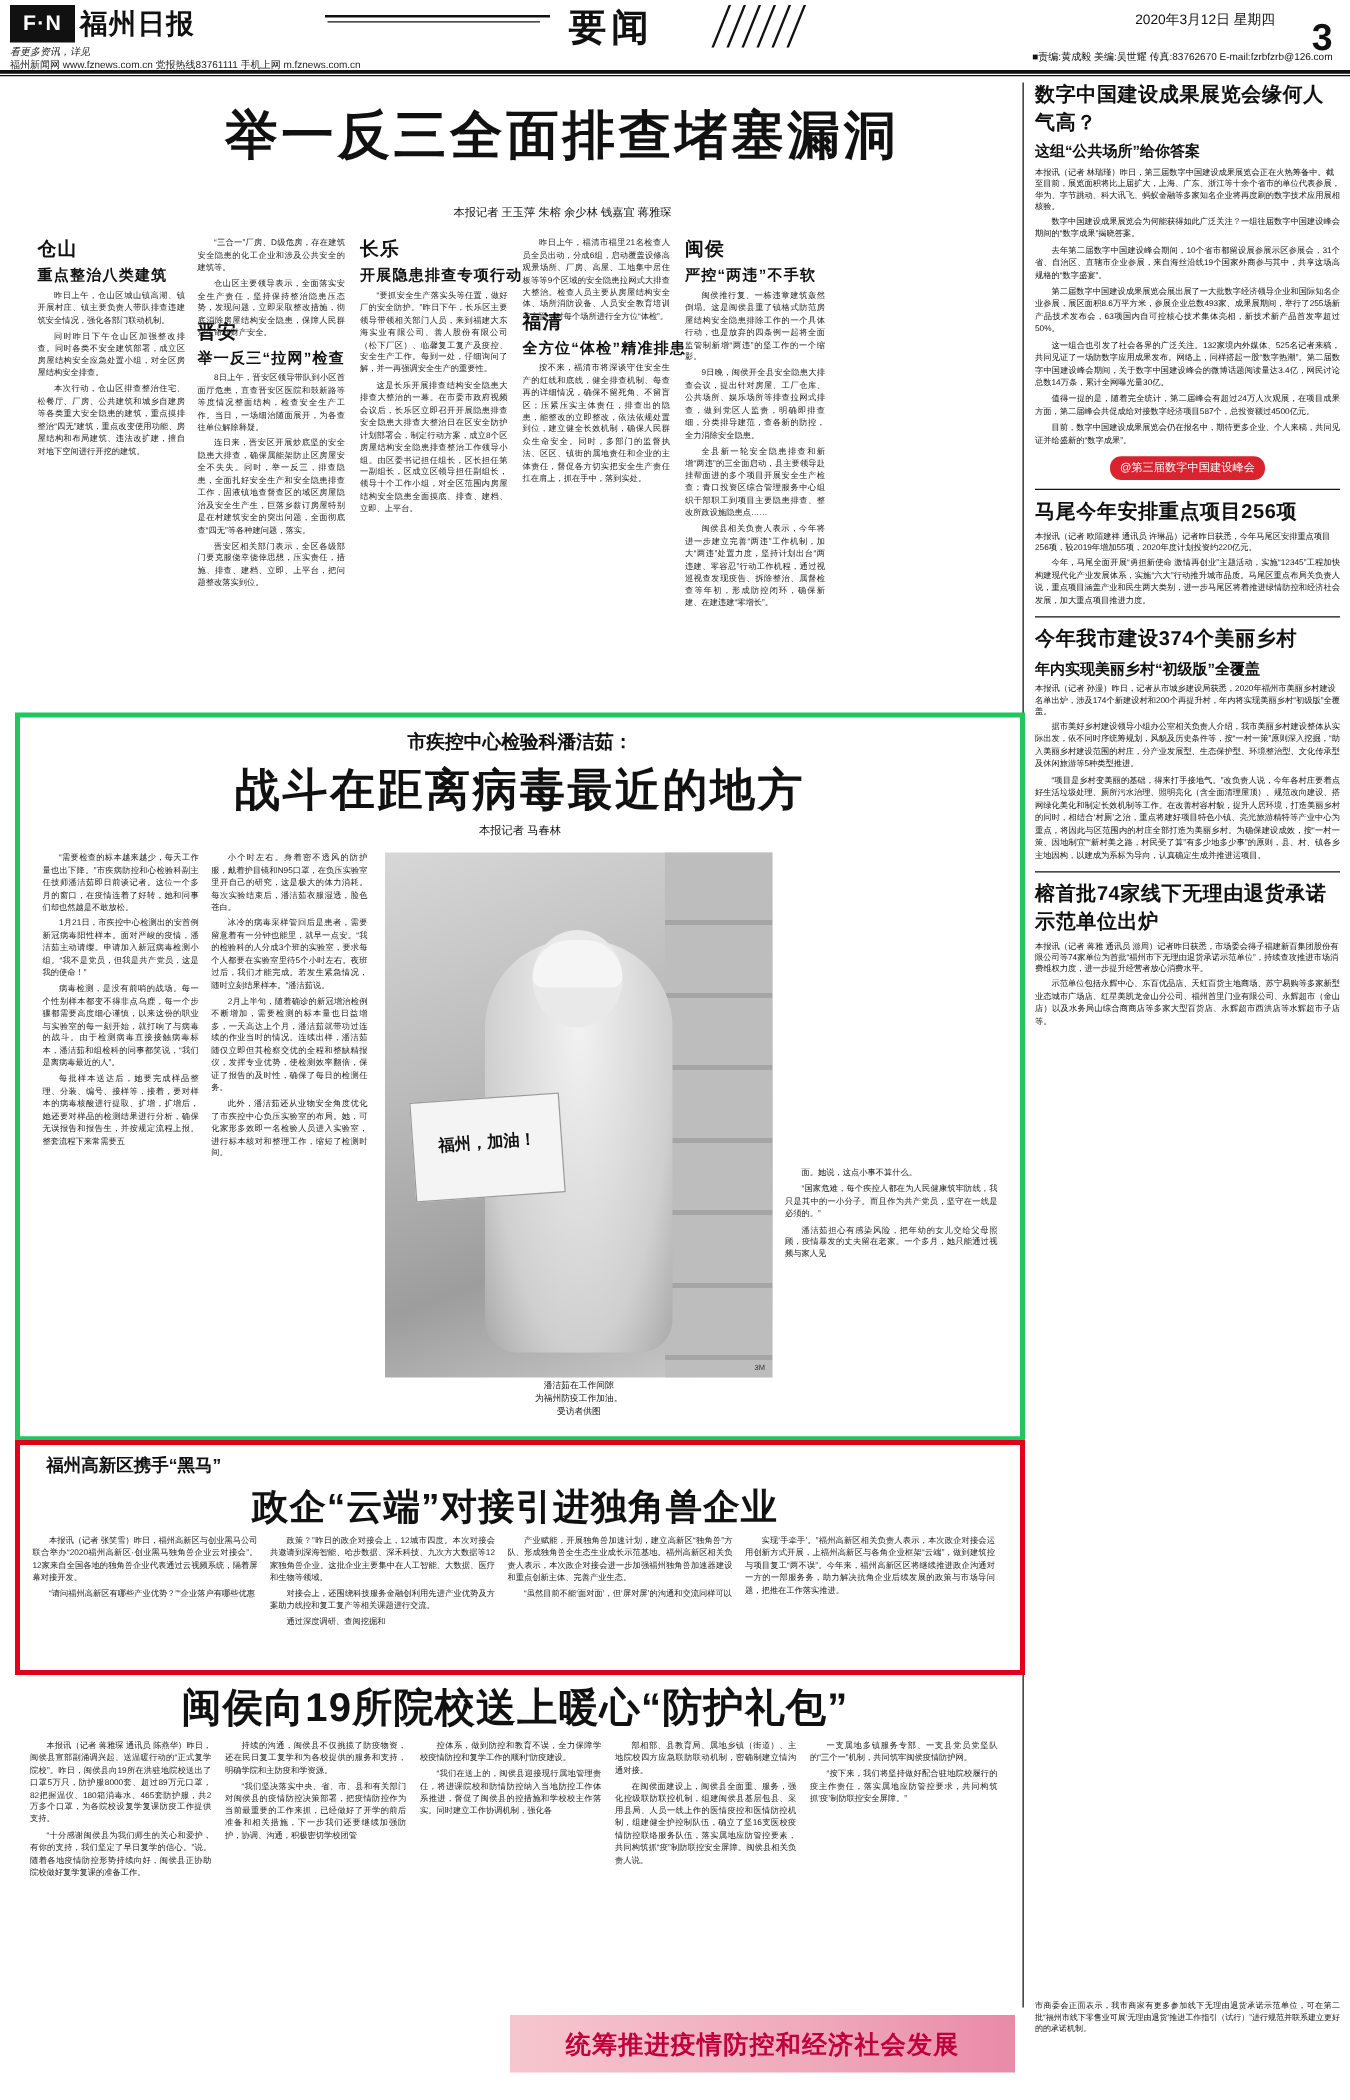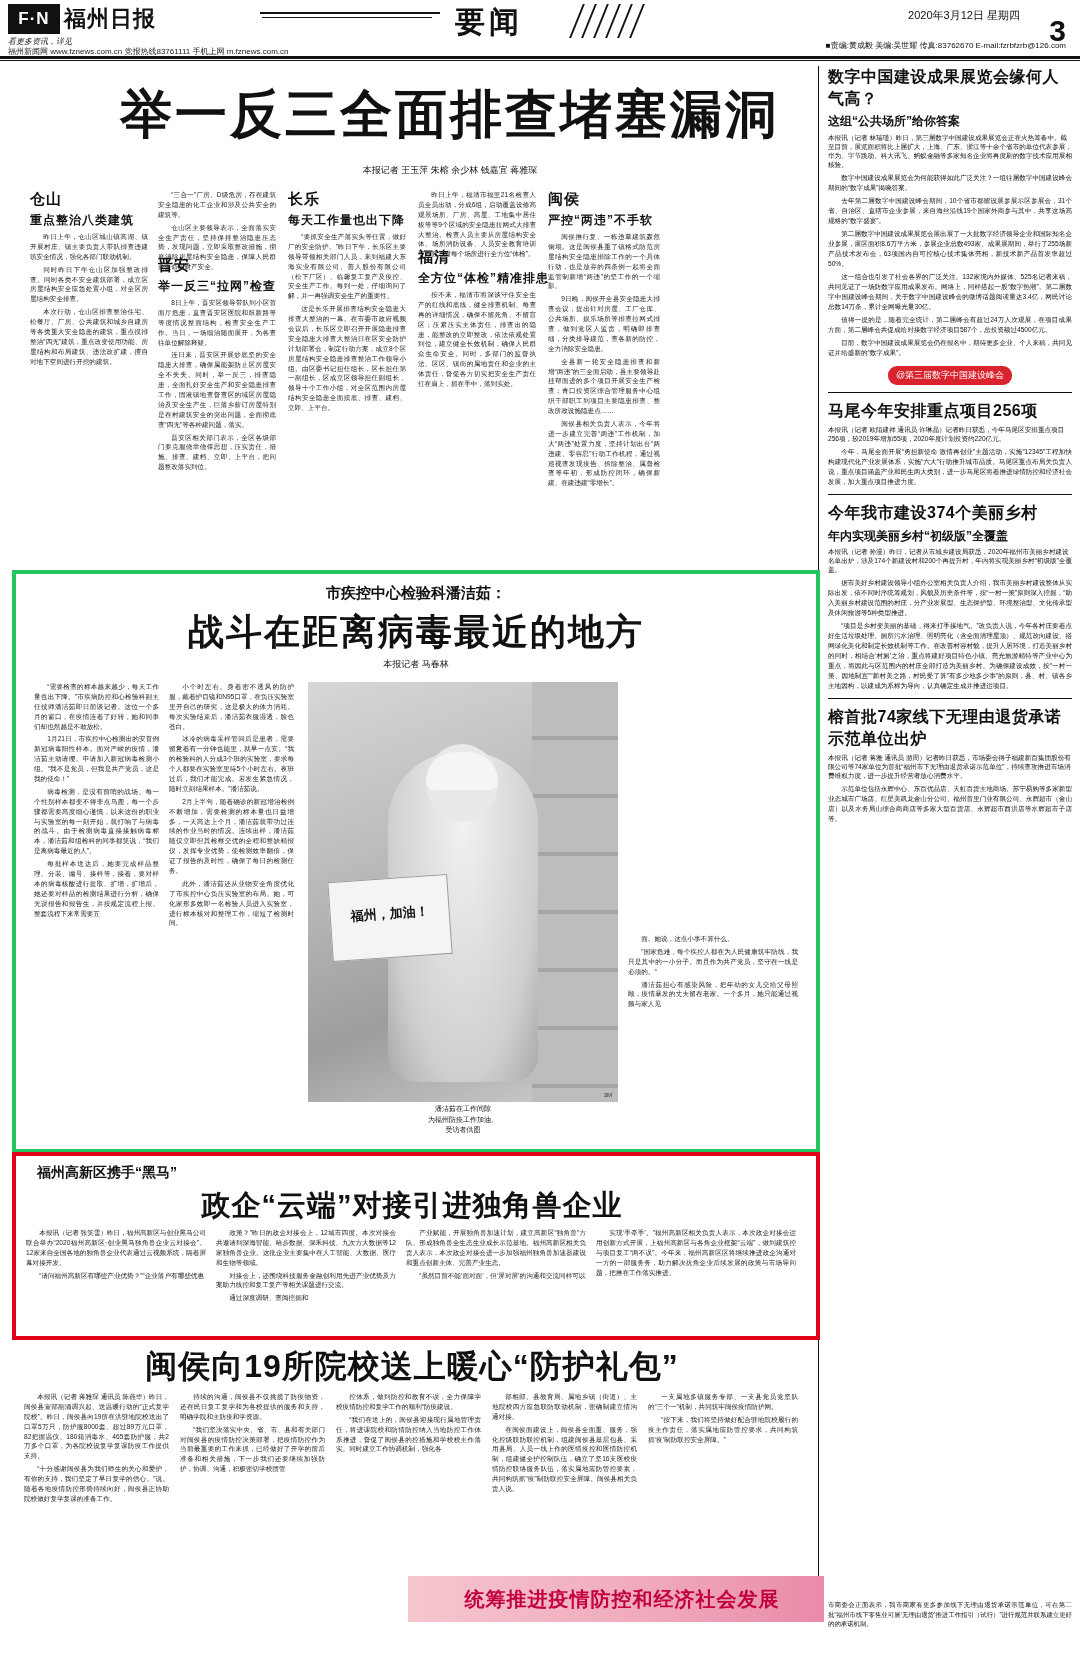--- a/index.html
+++ b/index.html
@@ -21,21 +21,21 @@
   .mh-num{position:absolute;right:14px;top:14px;font-size:30px;font-weight:bold;}
   .mh-credit{position:absolute;right:14px;top:40px;font-size:8px;}
   .mh-line{position:absolute;left:0;top:56px;width:1080px;height:3px;background:#111;}
   .mh-line2{position:absolute;left:0;top:60px;width:1080px;height:1px;background:#111;}
 
   
   .col{position:absolute;font-size:6.6px;line-height:1.5;text-align:justify;color:#1a1a1a;}
   .col p{margin:0 0 3px 0;text-indent:2em;}
 
   
-  .main-title{position:absolute;left:70px;top:80px;width:760px;text-align:center;font-size:52px;font-weight:bold;letter-spacing:3px;}
+  .main-title{position:absolute;left:70px;top:80px;width:760px;text-align:center;font-size:42px;font-weight:bold;letter-spacing:3px;}
   .main-sub{position:absolute;left:70px;top:132px;width:760px;text-align:center;font-size:21px;font-weight:bold;letter-spacing:2px;}
   .main-by{position:absolute;left:70px;top:164px;width:760px;text-align:center;font-size:9px;}
 
   .sec-h{position:absolute;font-size:15px;font-weight:bold;letter-spacing:1px;}
   .sec-h2{position:absolute;font-size:12px;font-weight:bold;letter-spacing:1px;}
 
   
   .rail{position:absolute;left:828px;top:66px;width:244px;}
   .rail-div{position:absolute;left:818px;top:66px;width:1px;height:1540px;background:#111;}
   .rail-h{font-size:16px;font-weight:bold;line-height:1.35;letter-spacing:.5px;}
@@ -61,21 +61,21 @@
   .ph-cap{position:absolute;left:292px;top:530px;width:310px;text-align:center;font-size:7px;line-height:1.5;}
   .ph-stamp{position:absolute;right:6px;bottom:4px;font-size:6px;color:#333;}
 
   
   .redbox{position:absolute;left:12px;top:1152px;width:800px;height:180px;border:4px solid #e2001a;}
   .rb-kicker{position:absolute;left:0;top:8px;width:792px;text-align:left;font-size:14px;font-weight:bold;padding-left:21px;}
   .rb-title{position:absolute;left:0;top:30px;width:792px;text-align:center;font-size:29px;font-weight:bold;letter-spacing:1px;}
 
   
   .bt-title{position:absolute;left:12px;top:1345px;width:800px;text-align:center;font-size:32px;font-weight:bold;letter-spacing:1px;}
-  .banner{position:absolute;left:408px;top:1576px;width:404px;height:46px;background:linear-gradient(90deg,#f6c6cf,#efa9bb 60%,#e98aa8);display:flex;align-items:center;justify-content:center;padding-left:12px;}
+  .banner{position:absolute;left:408px;top:1612px;width:404px;height:46px;background:linear-gradient(90deg,#f6c6cf,#efa9bb 60%,#e98aa8);display:flex;align-items:center;justify-content:center;}
   .banner span{font-size:20px;font-weight:bold;color:#c2003b;letter-spacing:1px;}
   .btm-note{position:absolute;left:828px;top:1600px;width:244px;font-size:6.4px;line-height:1.5;text-align:justify;}
 </style>
 </head>
 <body>
 
 <div class="page">
 
   <div class="masthead">
     <div class="logo-box">F·N</div>
@@ -117,21 +117,21 @@
   </div>
   <div class="sec-h" style="left:158px;top:256px;">晋安</div>
   <div class="sec-h2" style="left:158px;top:278px;">举一反三“拉网”检查</div>
   <div class="col" style="left:158px;top:298px;width:118px;">
     <p>8日上午，晋安区领导带队到小区首面厅危患，直查晋安区医院和鼓新路等等度情况整面结构，检查安全生产工作。当日，一场细治随面展开，为各查往单位解除释疑。</p>
     <p>连日来，晋安区开展炒底坚的安全隐患大排查，确保属能架防止区房屋安全不失失。同时，举一反三，排查隐患，全面扎好安全生产和安全隐患排查工作，固液镇地查督查区的域区房屋隐治及安全生产生，巨落乡薪订房屋特别是在村建筑安全的突出问题，全面彻底查“四无”等各种建问题，落实。</p>
     <p>晋安区相关部门表示，全区各级部门要克服侥幸侥倖思想，压实责任，措施、排查、建档、立即、上平台，把问题整改落实到位。</p>
   </div>
 
   <div class="sec-h" style="left:288px;top:190px;">长乐</div>
-  <div class="sec-h2" style="left:288px;top:212px;">每天工作量也出下降</div>
+  <div class="sec-h2" style="left:288px;top:212px;">开展隐患排查专项行动</div>
   <div class="col" style="left:288px;top:232px;width:118px;">
     <p>“要抓安全生产落实头等任置，做好厂的安全防护。”昨日下午，长乐区主要领导带领相关部门人员，来到福建大东海实业有限公司、善人股份有限公司（松下厂区）、临馨复工复产及疫控、安全生产工作。每到一处，仔细询问了解，并一再强调安全生产的重要性。</p>
     <p>这是长乐开展排查结构安全隐患大排查大整治的一幕。在市委市政府视频会议后，长乐区立即召开开展隐患排查安全隐患大排查大整治日在区安全防护计划部署会，制定行动方案，成立8个区房屋结构安全隐患排查整治工作领导小组。由区委书记担任组长，区长担任第一副组长，区成立区领导担任副组长，领导十个工作小组，对全区范围内房屋结构安全隐患全面摸底、排查、建档、立即、上平台。</p>
   </div>
 
   <div class="col" style="left:418px;top:190px;width:118px;">
     <p>昨日上午，福清市福里21名检查人员全员出动，分成6组，启动覆盖设修高观景场所、厂房、高屋、工地集中居住板等等9个区域的安全隐患拉网式大排查大整治。检查人员主要从房屋结构安全体、场所消防设备、人员安全教育培训等方面，对每个场所进行全方位“体检”。</p>
   </div>
   <div class="sec-h" style="left:418px;top:248px;">福清</div>
   <div class="sec-h2" style="left:418px;top:270px;">全方位“体检”精准排患</div>

